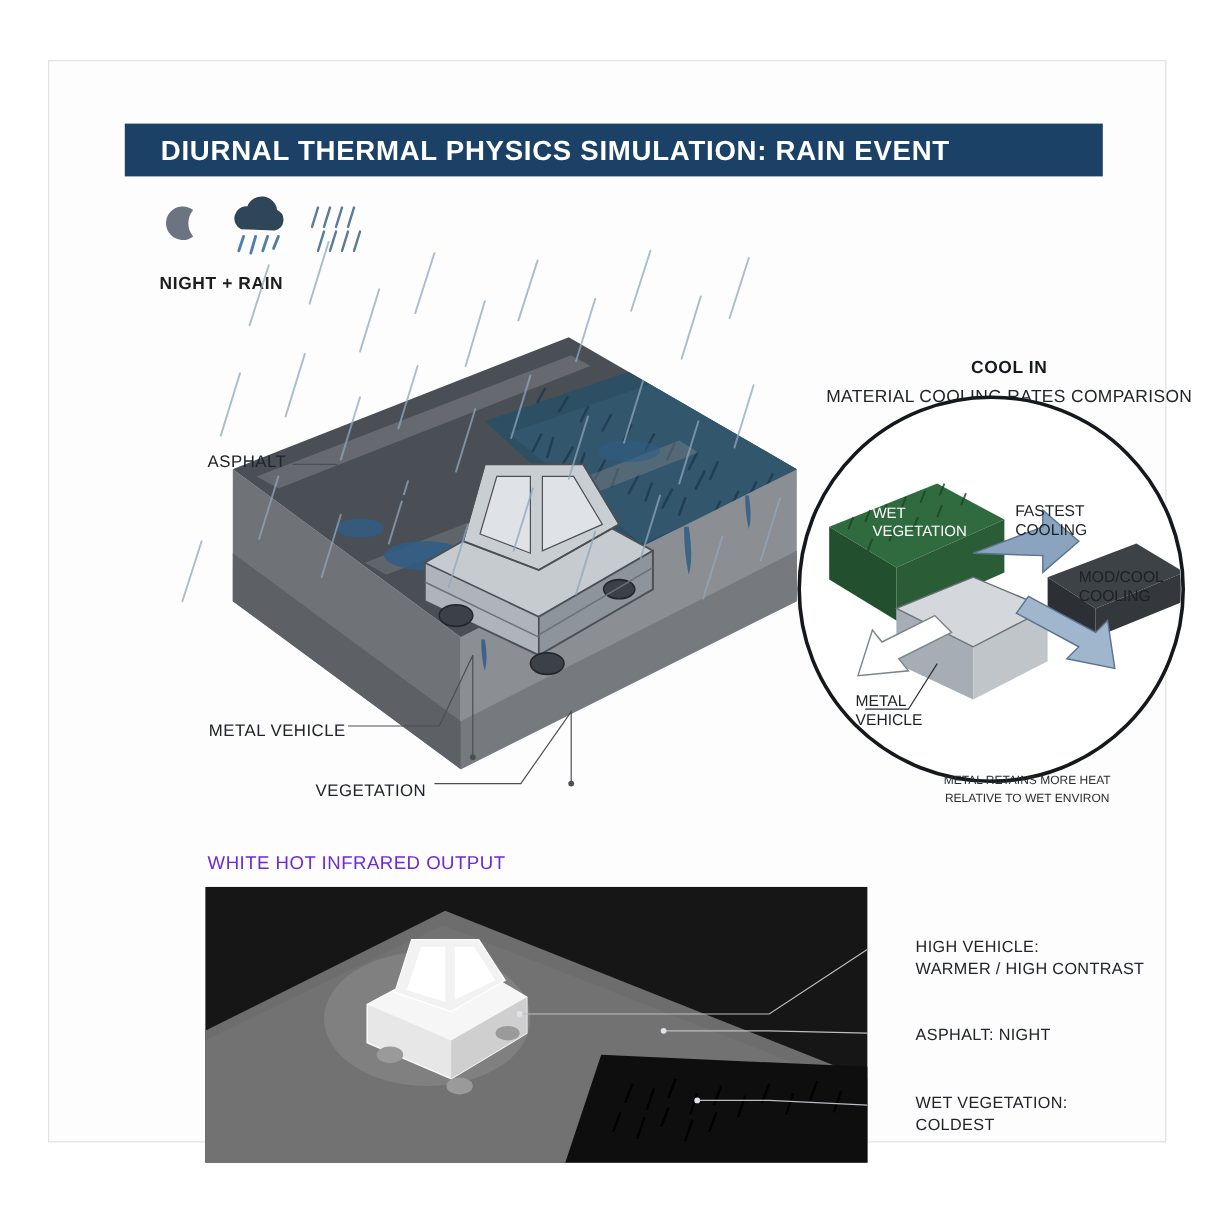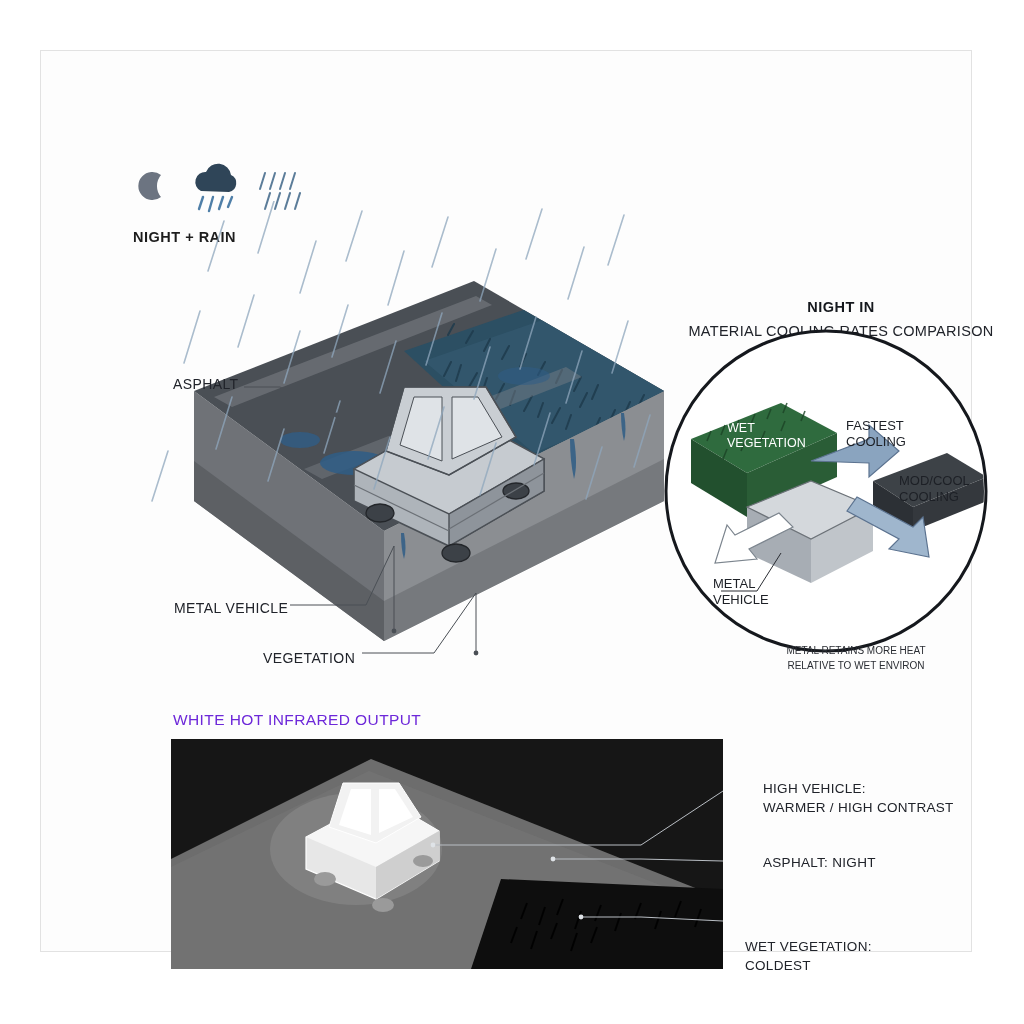--- a/index.html
+++ b/index.html
@@ -63,27 +63,30 @@
   #zt-note{left:700px;top:592px;width:230px;text-align:center;font-size:10px;color:#2a2d33;line-height:15px;}
   
   .ir-title{
     position:absolute;left:132px;top:660px;font-size:15.5px;color:#6d28d9;
     letter-spacing:.4px;
   }
   .ir{position:absolute;left:130px;top:688px;width:552px;height:230px;}
   .ir-label{position:absolute;font-size:13.5px;color:#20232a;line-height:19px;letter-spacing:.3px;}
   #irl-1{left:722px;top:728px;}
   #irl-2{left:722px;top:802px;}
-  #irl-3{left:704px;top:858px;margin-top:28px;}
+  #irl-3{left:722px;top:858px;}
 </style>
 </head>
 <body>
 
 <div class="poster">
 
+  <div class="title-bar">
+    <div class="t">DIURNAL THERMAL PHYSICS SIMULATION: RAIN EVENT</div>
+  </div>
 
   <div class="cond">
     <div class="icons">
       <svg class="moon" width="42" height="42" viewBox="0 0 42 42">
         <path d="M30 30 A14 14 0 1 1 30 8 A17 17 0 0 0 30 30 Z" fill="#6c7481"></path>
       </svg>
       <svg class="cloud" width="58" height="56" viewBox="0 0 58 56">
         <path d="M12 30 a10 10 0 0 1 5-19 a13 13 0 0 1 25 3 a9 9 0 0 1 -2 17 z" fill="#2f4558"></path>
         <g stroke="#4f7fa8" stroke-width="2.4" stroke-linecap="round">
           <line x1="14" y1="36" x2="10" y2="48"></line>
@@ -215,21 +218,21 @@
       <circle cx="232" cy="214" r="2.4" fill="#4a4f55"></circle>
       <circle cx="290" cy="430" r="2.4" fill="#4a4f55"></circle>
       <circle cx="372" cy="452" r="2.4" fill="#4a4f55"></circle>
     </svg>
   </div>
 
   <div class="callout" id="co-asphalt">ASPHALT</div>
   <div class="callout" id="co-metal">METAL VEHICLE</div>
   <div class="callout" id="co-veg">VEGETATION</div>
 
-  <div class="zoom-title">NIGHT IN</div>
+  <div class="zoom-title">COOL IN</div>
   <div class="zoom-sub">MATERIAL COOLING RATES COMPARISON</div>
 
   <div class="zoom">
     <svg width="350" height="400" viewBox="0 0 350 400">
       <circle cx="165" cy="200" r="160" fill="#ffffff" stroke="#15181d" stroke-width="3"></circle>
       <clipPath id="zc">
           <circle cx="165" cy="200" r="158"></circle>
         </clipPath>
       <g clip-path="url(#zc)">
 

